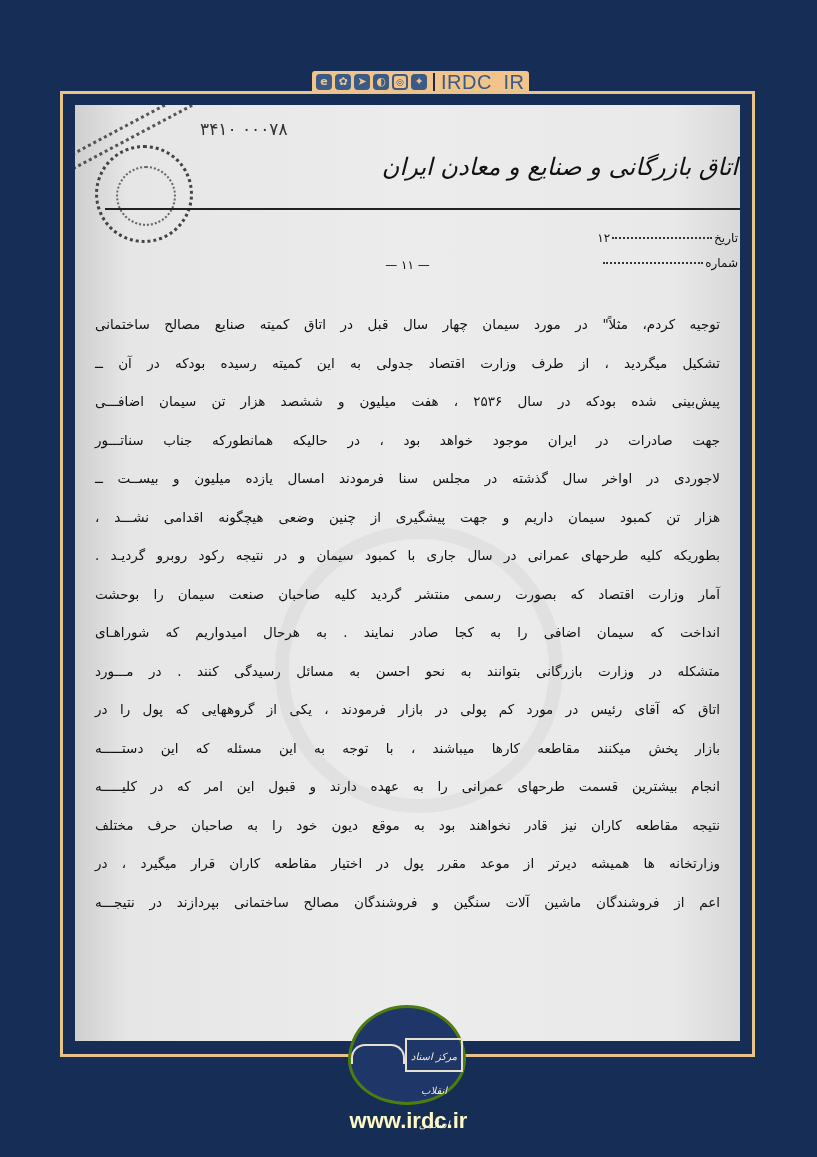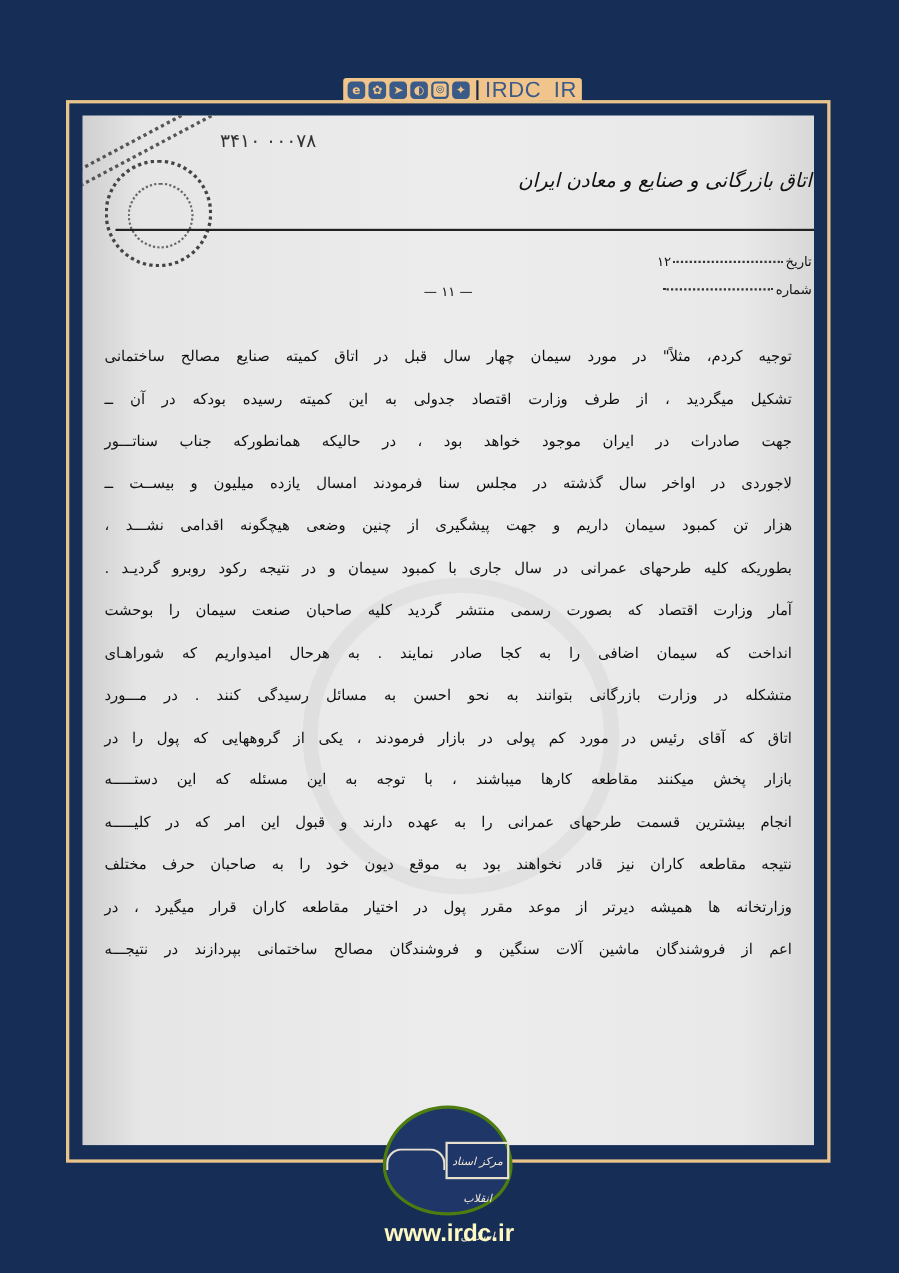--- a/index.html
+++ b/index.html
@@ -84,21 +84,21 @@
     font-size: 17px;
     letter-spacing: 2px;
     color: #333;
     direction: ltr;
   }
   .org-title {
     position: absolute;
     right: 2px; top: 48px;
     font-family: "DejaVu Serif", serif;
     font-style: italic;
-    font-size: 18px;
+    font-size: 24px;
     direction: rtl;
   }
   .header-rule {
     position: absolute;
     left: 30px; right: 0; top: 103px;
     height: 2px; background: #222;
   }
   .date-line, .num-line {
     position: absolute; right: 2px;
     direction: rtl;
@@ -215,20 +215,21 @@
     <span class="dots"></span>
   </div>
 
   <div class="page-num">— ۱۱ —</div>
 
   <div class="watermark"></div>
 
   <div class="body-text">
     <div class="body-line">توجیه کردم، مثلاً" در مورد سیمان چهار سال قبل در اتاق کمیته صنایع مصالح ساختمانی</div>
     <div class="body-line">تشکیل میگردید ، از طرف وزارت اقتصاد جدولی به این کمیته رسیده بودکه در آن ــ</div>
+    <div class="body-line">پیش‌بینی شده بودکه در سال ۲۵۳۶ ، هفت میلیون و ششصد هزار تن سیمان اضافـــی</div>
     <div class="body-line">جهت صادرات در ایران موجود خواهد بود ، در حالیکه همانطورکه جناب سناتـــور</div>
     <div class="body-line">لاجوردی در اواخر سال گذشته در مجلس سنا فرمودند امسال یازده میلیون و بیســت ــ</div>
     <div class="body-line">هزار تن کمبود سیمان داریم و جهت پیشگیری از چنین وضعی هیچگونه اقدامی نشـــد ،</div>
     <div class="body-line">بطوریکه کلیه طرحهای عمرانی در سال جاری با کمبود سیمان و در نتیجه رکود روبرو گردیـد .</div>
     <div class="body-line">آمار وزارت اقتصاد که بصورت رسمی منتشر گردید کلیه صاحبان صنعت سیمان را بوحشت</div>
     <div class="body-line">انداخت که سیمان اضافی را به کجا صادر نمایند . به هرحال امیدواریم که شوراهـای</div>
     <div class="body-line">متشکله در وزارت بازرگانی بتوانند به نحو احسن به مسائل رسیدگی کنند . در مـــورد</div>
     <div class="body-line">اتاق که آقای رئیس در مورد کم پولی در بازار فرمودند ، یکی از گروههایی که پول را در</div>
     <div class="body-line">بازار پخش میکنند مقاطعه کارها میباشند ، با توجه به این مسئله که این دستـــــه</div>
     <div class="body-line">انجام بیشترین قسمت طرحهای عمرانی را به عهده دارند و قبول این امر که در کلیـــــه</div>

